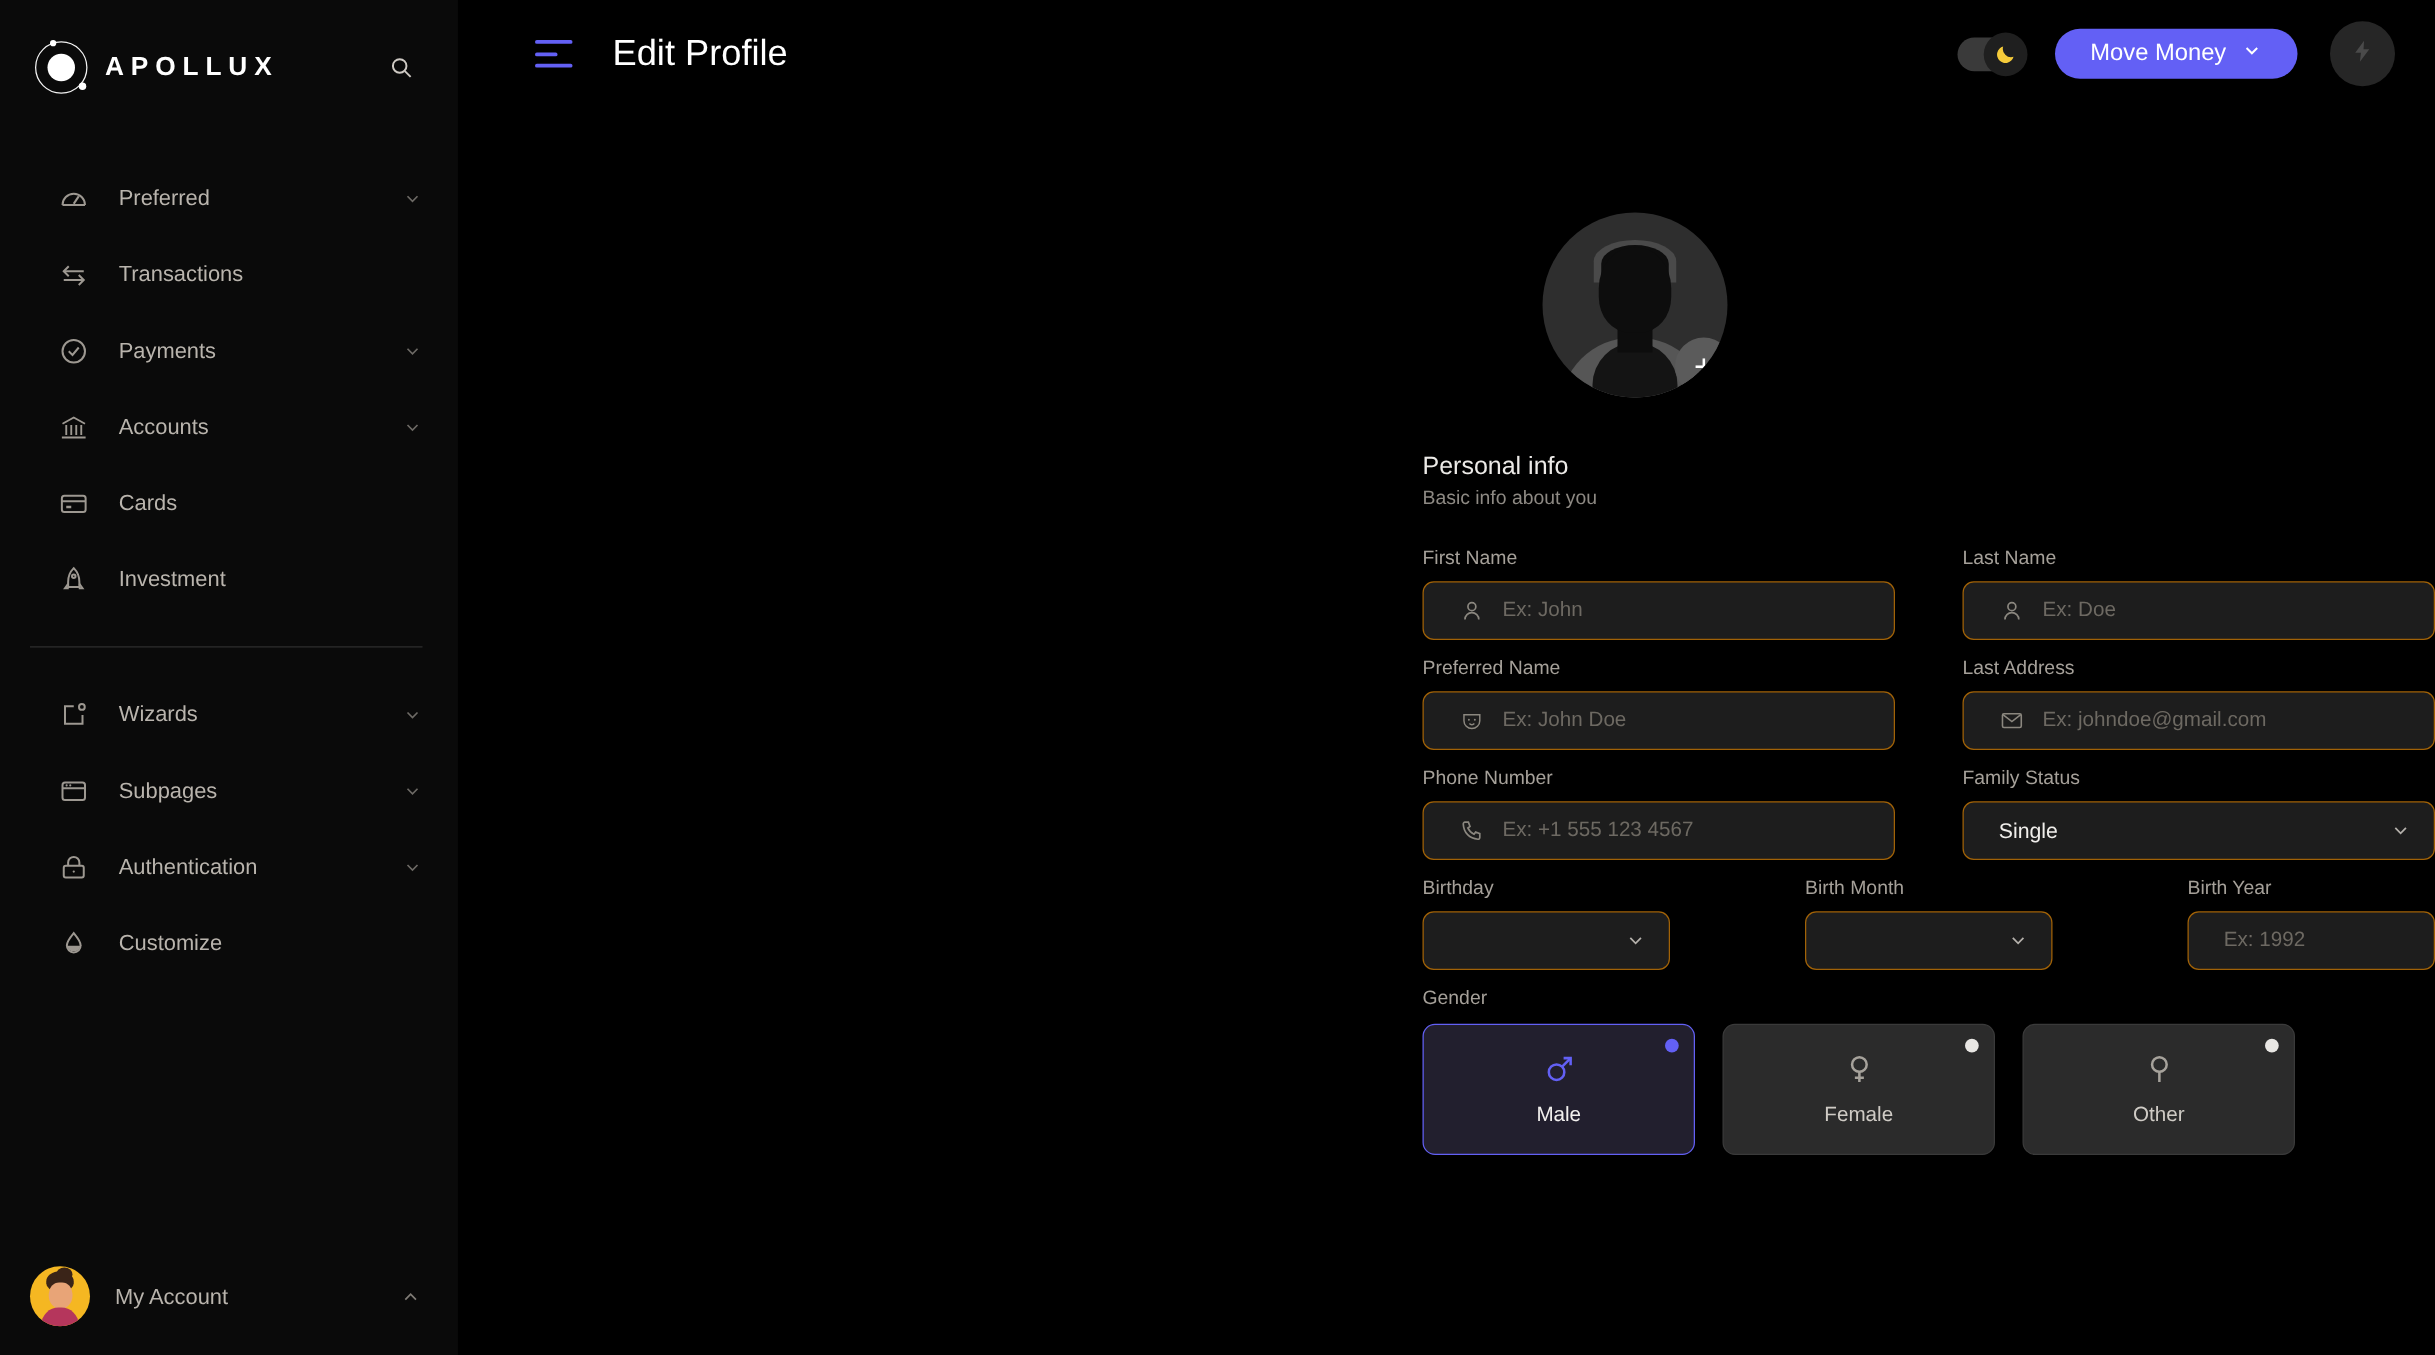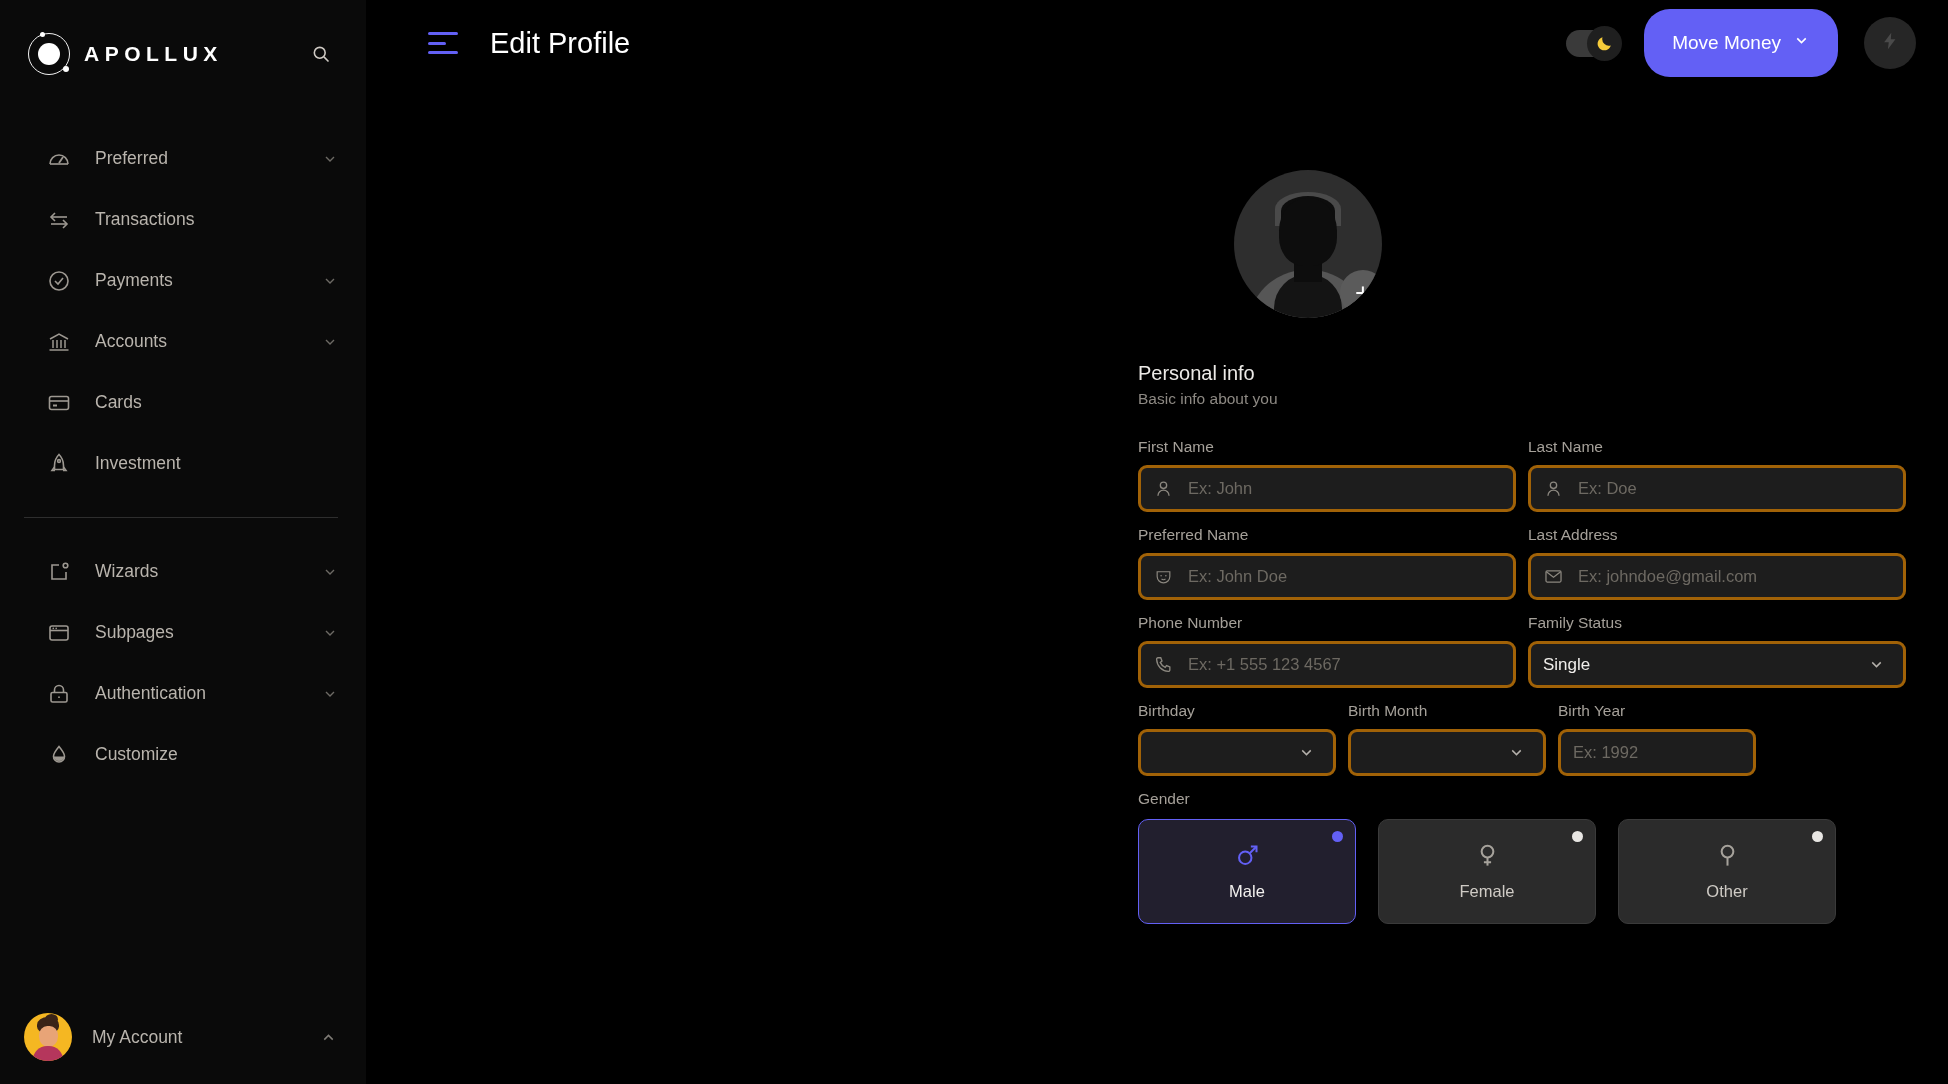--- a/index.html
+++ b/index.html
@@ -103,21 +103,21 @@
     width:52px; height:27px; border-radius:14px;
     background:#3a3a3a; position:relative; cursor:pointer;
   }
   .theme-knob {
     position:absolute; right:-4px; top:-4px;
     width:35px; height:35px; border-radius:50%;
     background:#1f1f1f; display:flex; align-items:center; justify-content:center;
   }
   .btn-primary {
     background:#6360F5; color:#fff;
-    height:68px; border-radius:26px;
+    height:40px; border-radius:26px;
     padding:0 28px; display:flex; align-items:center; gap:12px;
     font-size:19px; cursor:pointer; border:none;
     font-family:"Liberation Sans", sans-serif;
   }
   .bolt-btn {
     width:52px; height:52px; border-radius:50%;
     background:#262626; display:flex; align-items:center; justify-content:center;
     cursor:pointer;
   }
 
@@ -141,28 +141,28 @@
     background:#5b5b5b; display:flex; align-items:center; justify-content:center;
     color:#fff; font-size:27px; line-height:1; cursor:pointer;
     z-index:5;
   }
 
   .section-head { margin-top:44px; }
   .section-title { color:#eceae7; font-size:20px; }
   .section-sub { color:#8d8983; font-size:15.5px; margin-top:5px; }
 
   .form { margin-top:30px; }
-  .row { display:flex; gap:12px; margin-bottom:14px; }
+  .row { display:flex; gap:12px; margin-bottom:14px;justify-content:space-between; }
   .field { display:flex; flex-direction:column; }
   .field-label { color:#a5a099; font-size:15.5px; margin-bottom:9px; }
   .control {
-    height:47px; border:3px solid #a16207; border-radius:9px;
+    height:47px; border:1px solid #a16207; border-radius:9px;
     background:#1d1d1d;
     display:flex; align-items:center;
-    padding:0 12px; gap:14px;
+    padding:0 28px; gap:14px;
     cursor:text;
   }
   .control.select { cursor:pointer; padding-right:18px; }
   .ctrl-ico { width:21px; height:21px; flex-shrink:0; display:flex; align-items:center; justify-content:center; }
   .ctrl-ph { color:#6d6962; font-size:16.5px; }
   .ctrl-val { color:#f0eeeb; font-size:17px; }
   .ctrl-chev { margin-left:auto; width:17px; height:17px; opacity:.85; }
 
   .w-half { width:378px; }
   .w-third-a { width:198px; }

